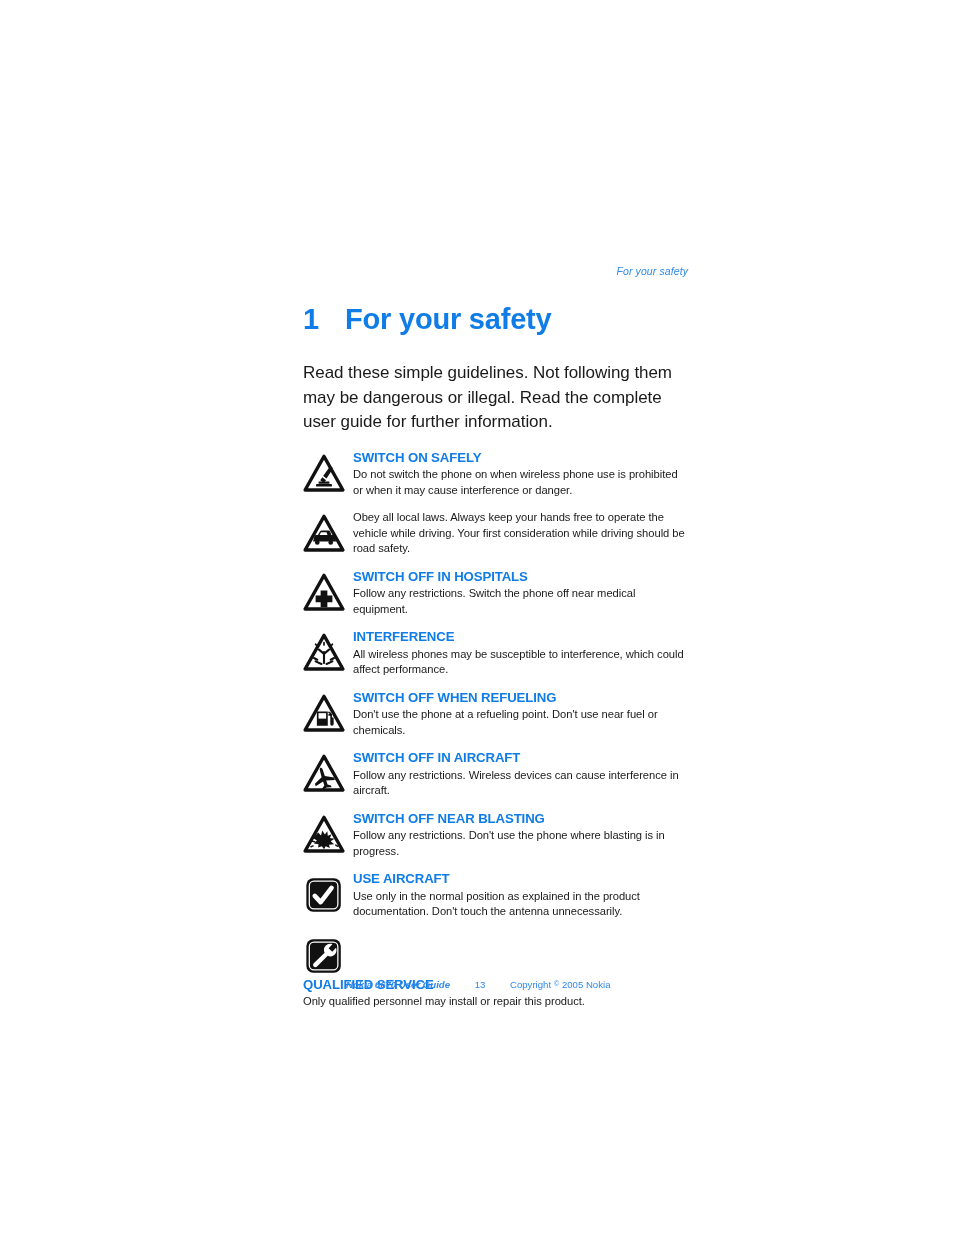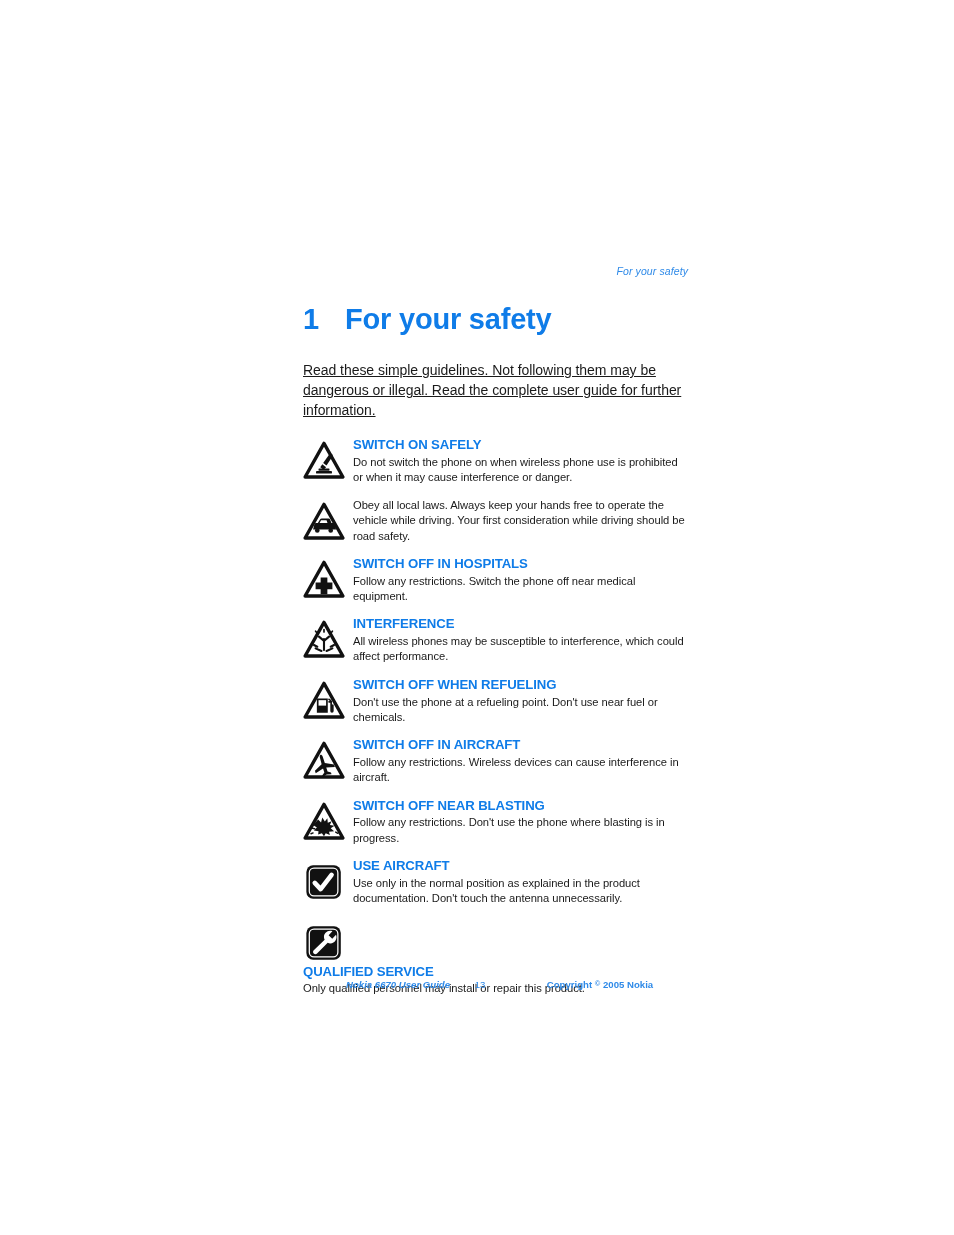--- a/index.html
+++ b/index.html
@@ -46,26 +46,25 @@
     font-weight: bold;
     letter-spacing: -0.2px;
     margin: 0 0 26px 0;
     line-height: 1.1;
   }
   .chapter-number {
     width: 42px;
     flex: none;
   }
   .intro {
-    font-size: 14px;
+    font-size: 17px;
     line-height: 1.42;
     color: #1a1a1a;
     margin: 0 0 16px 0;
     letter-spacing: -0.05px;
-    text-decoration: underline;
   }
   .items {
     display: block;
   }
   .item {
     display: flex;
     align-items: flex-start;
     margin-bottom: 12px;
   }
   .item:last-child { margin-bottom: 0; flex-direction: column; }
@@ -118,22 +117,22 @@
   .footer-center {
     width: 60px;
     flex: none;
     text-align: center;
     font-style: normal;
     font-weight: normal;
     margin-top: 43px;
   }
   .footer-right {
     flex: 1;
-    text-align: center;
-    font-weight: bold;
+    text-align: left;
+    font-weight: normal;
   }
   .footer-right .copy-sym { font-size: 7.5px; vertical-align: 2px; }
 </style>
 </head>
 <body>
 
 <div class="page">
 
   <div class="content">
 

